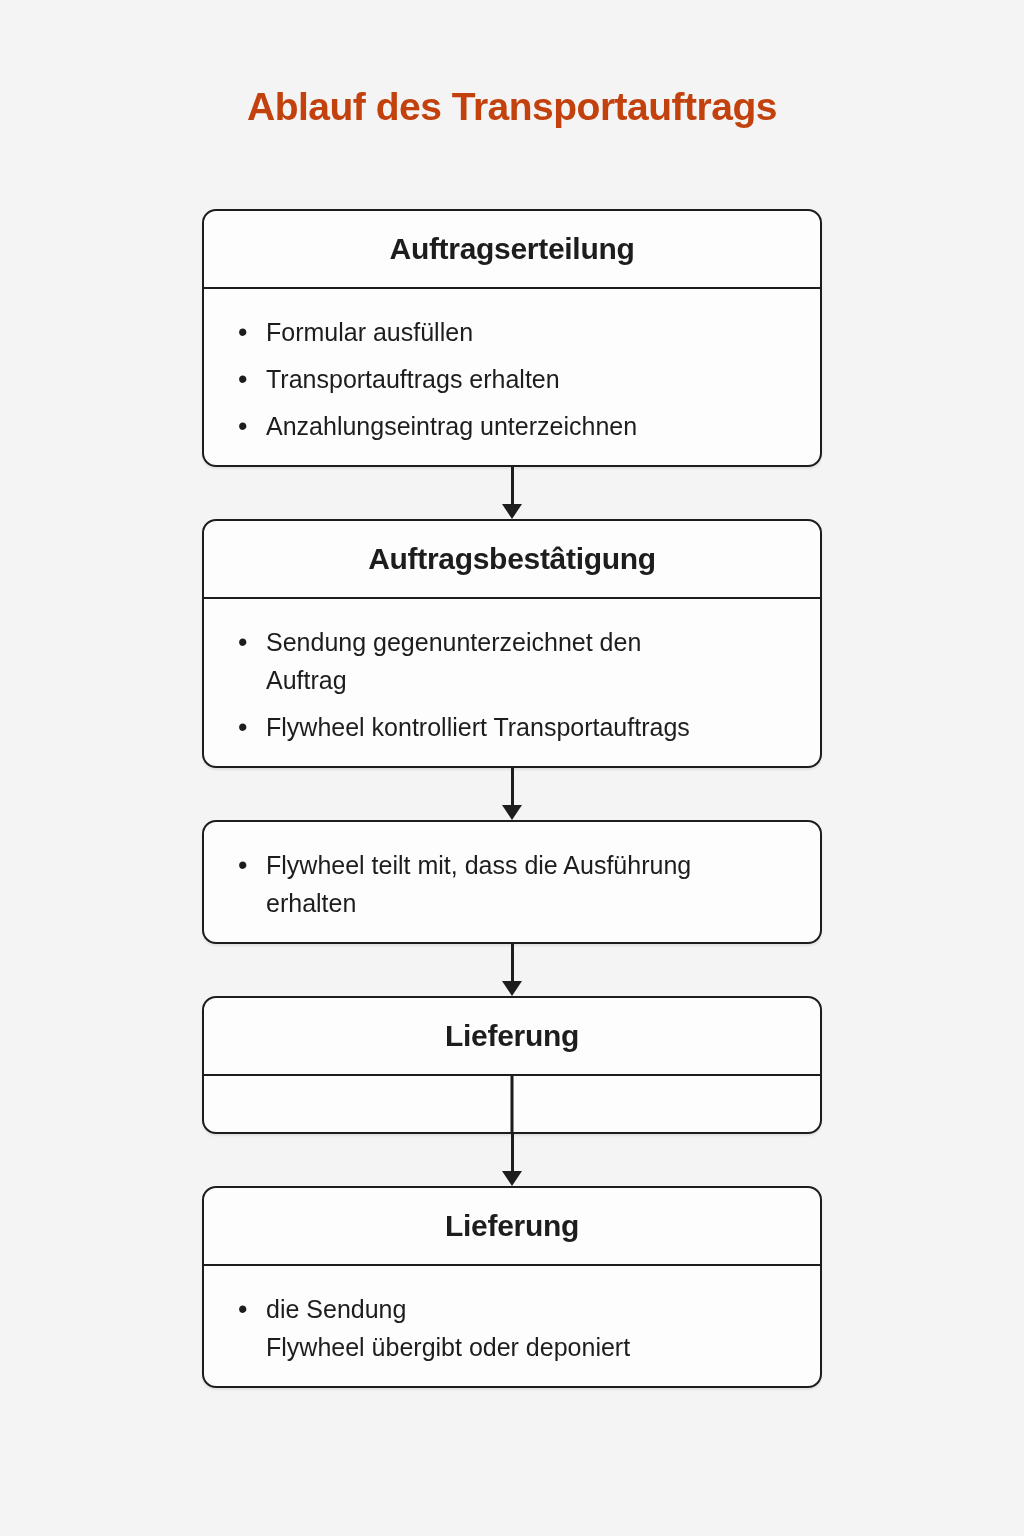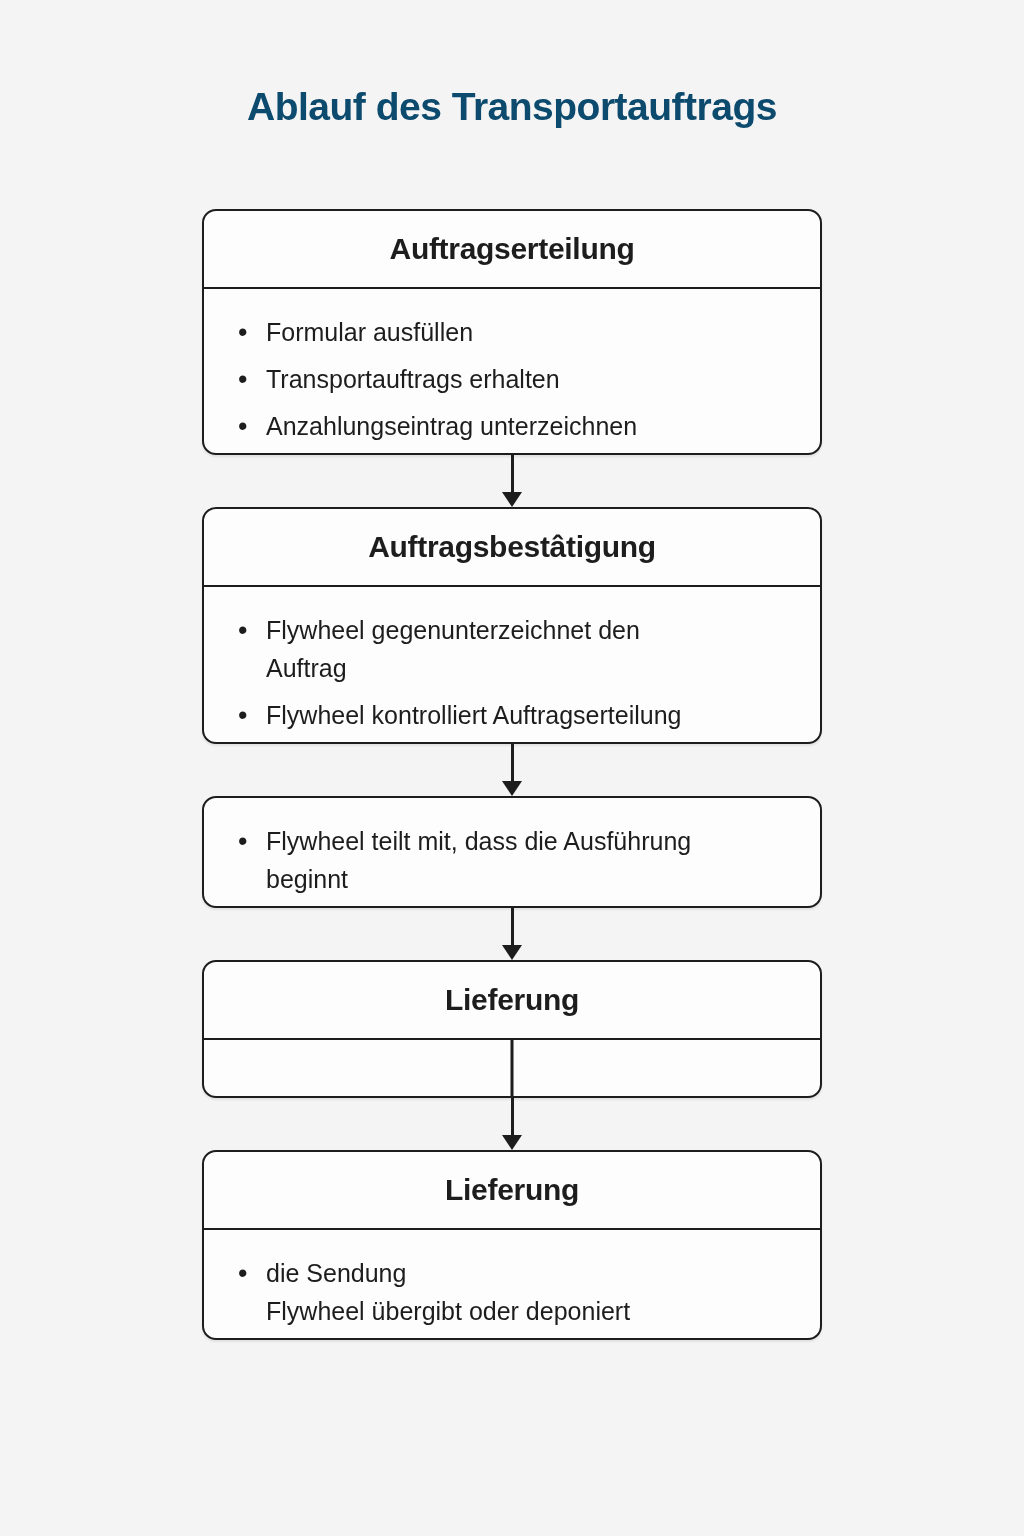--- a/index.html
+++ b/index.html
@@ -17,21 +17,21 @@
     overflow:hidden;
   }
   .page-title{
     margin:84px auto 78px auto;
     width:900px;
     text-align:center;
     font-size:39px;
     font-weight:700;
     letter-spacing:-0.5px;
     line-height:1.2;
-    color:#0c4a6e;
+    color:#c2410c;
   }
   .flow{
     width:620px;
     margin:12px auto;
     display:flex;
     flex-direction:column;
     align-items:stretch;
   }
   .flow-box{
     border:2px solid var(--ink);
@@ -43,21 +43,21 @@
   .box-header{
     font-size:30px;
     font-weight:700;
     line-height:38px;
     text-align:center;
     padding:19px 12px;
     border-bottom:2px solid var(--ink);
     letter-spacing:-0.3px;
   }
   .box-body{
-    padding:24px 20px 8px 20px;
+    padding:24px 20px 20px 20px;
   }
   .box-body.empty{
     height:56px;
     padding:0;
     position:relative;
   }
   .through-line{
     position:absolute;
     left:50%;
     transform:translateX(-50%);
@@ -129,39 +129,39 @@
     </section>
     <div class="flow-arrow">
       <span class="arrow-line"></span>
       <span class="arrow-head"></span>
     </div>
     <section class="flow-box">
       <div class="box-header">Auftragsbestâtigung</div>
       <div class="box-body">
         <ul class="bullets">
           <li>
-            <div class="li-line">Flywheel gegenunterzeichnet den</div>
+            <div class="li-line">Sendung gegenunterzeichnet den</div>
             <div class="li-line">Auftrag</div>
           </li>
           <li>
-            <div class="li-line">Flywheel kontrolliert Auftragserteilung</div>
+            <div class="li-line">Flywheel kontrolliert Transportauftrags</div>
           </li>
         </ul>
       </div>
     </section>
     <div class="flow-arrow">
       <span class="arrow-line"></span>
       <span class="arrow-head"></span>
     </div>
     <section class="flow-box">
       <div class="box-body">
         <ul class="bullets">
           <li>
             <div class="li-line">Flywheel teilt mit, dass die Ausführung</div>
-            <div class="li-line">beginnt</div>
+            <div class="li-line">erhalten</div>
           </li>
         </ul>
       </div>
     </section>
     <div class="flow-arrow">
       <span class="arrow-line"></span>
       <span class="arrow-head"></span>
     </div>
     <section class="flow-box">
       <div class="box-header">Lieferung</div>

